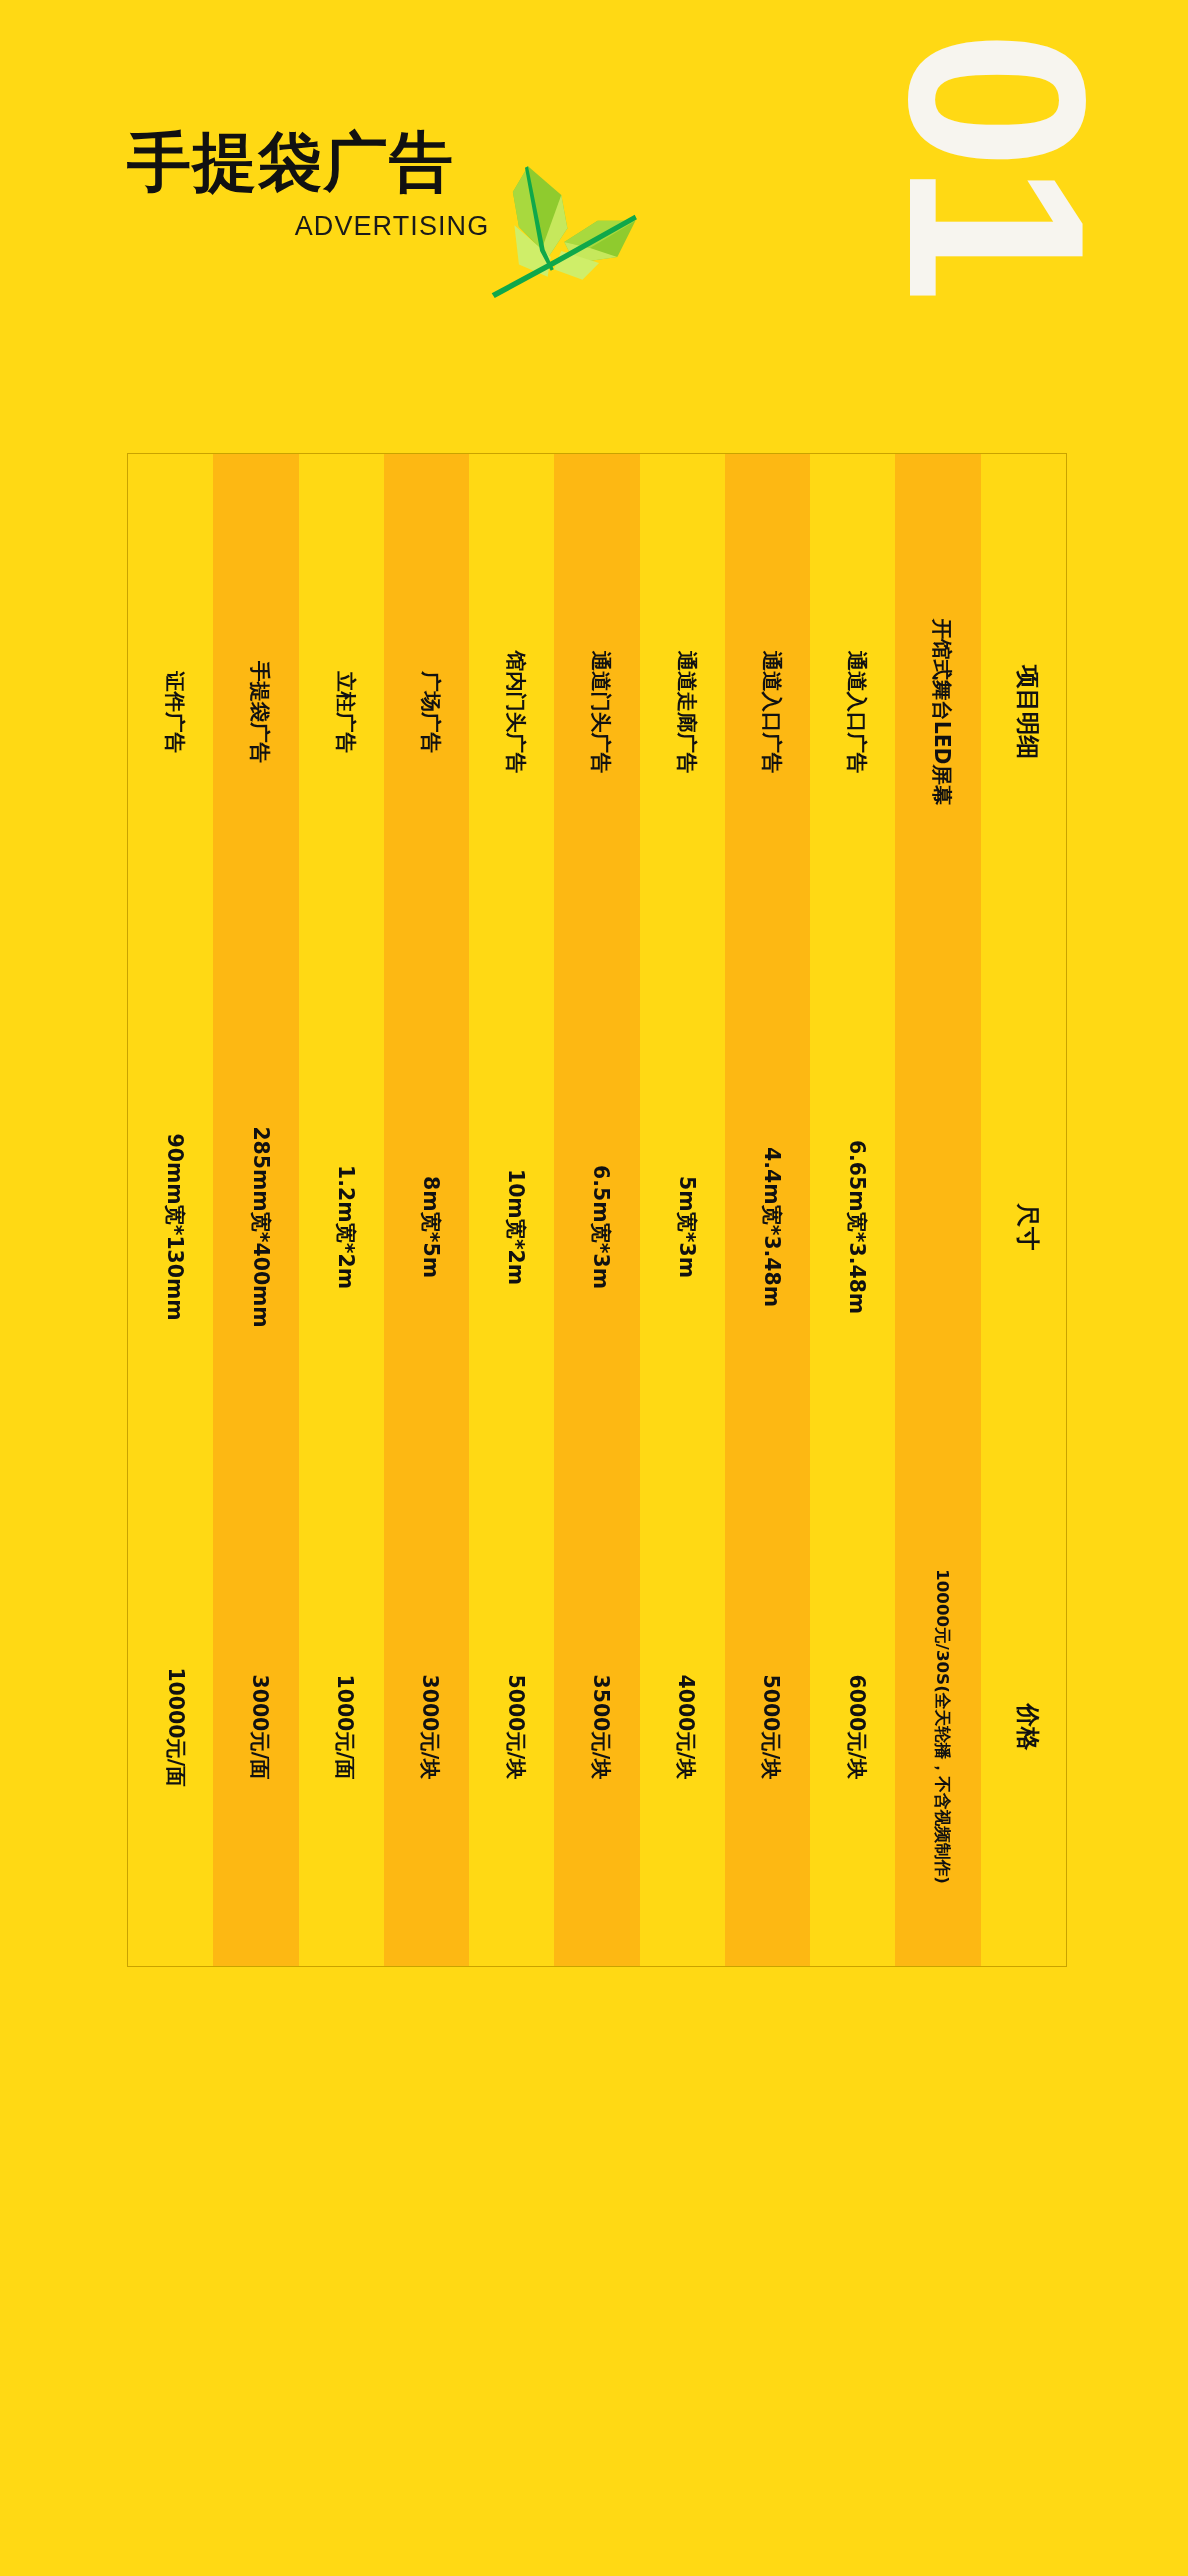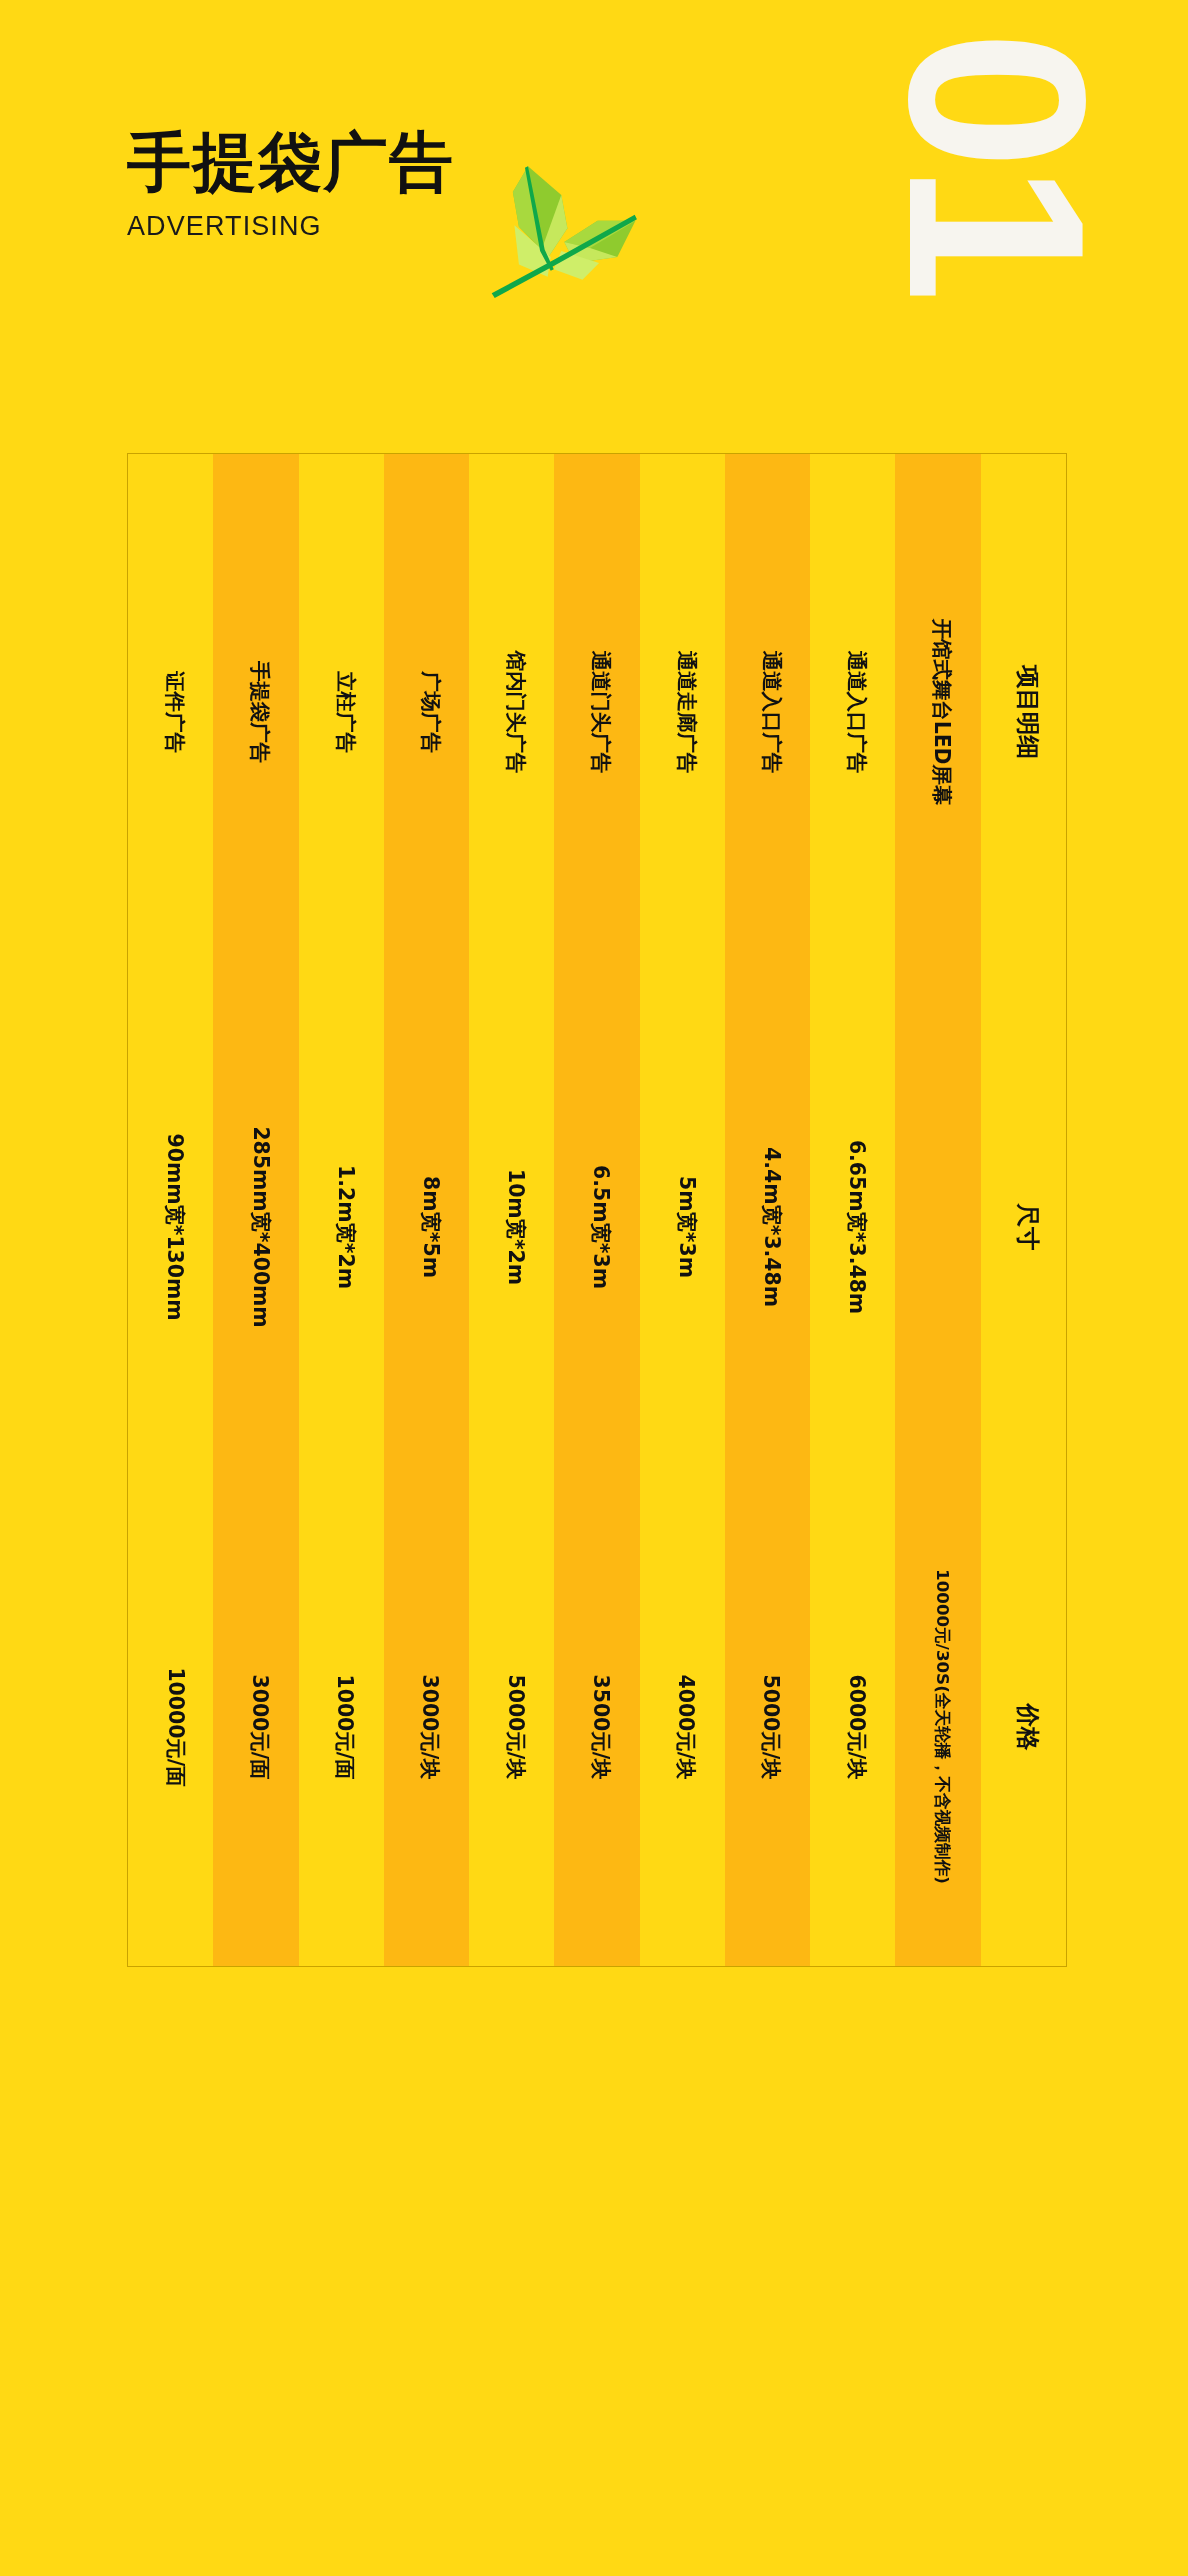--- a/index.html
+++ b/index.html
@@ -38,21 +38,21 @@
     font-size:64px; font-weight:800; color:#111; letter-spacing:1.5px;
     line-height:1.05;
     font-family:"DejaVu Sans","Liberation Sans",sans-serif;
   }
   #title-en {
     margin-top:13.6px;
     font-size:27px; font-weight:400; color:#1a1a1a;
     letter-spacing:1.1px; line-height:1.2;
     font-family:"Liberation Sans",sans-serif;
   }
-  #title-en .l { display:block; }
+  #title-en .l { display:block;text-align:center; }
 
   
   #leaf { position:absolute; left:469px; top:136px; width:174px; height:174px; }
 
   
   #table-wrap{
     position:absolute;
     left:127px; top:453px;
     width:940px; height:1514px;
     border:1.5px solid #C9A300;

